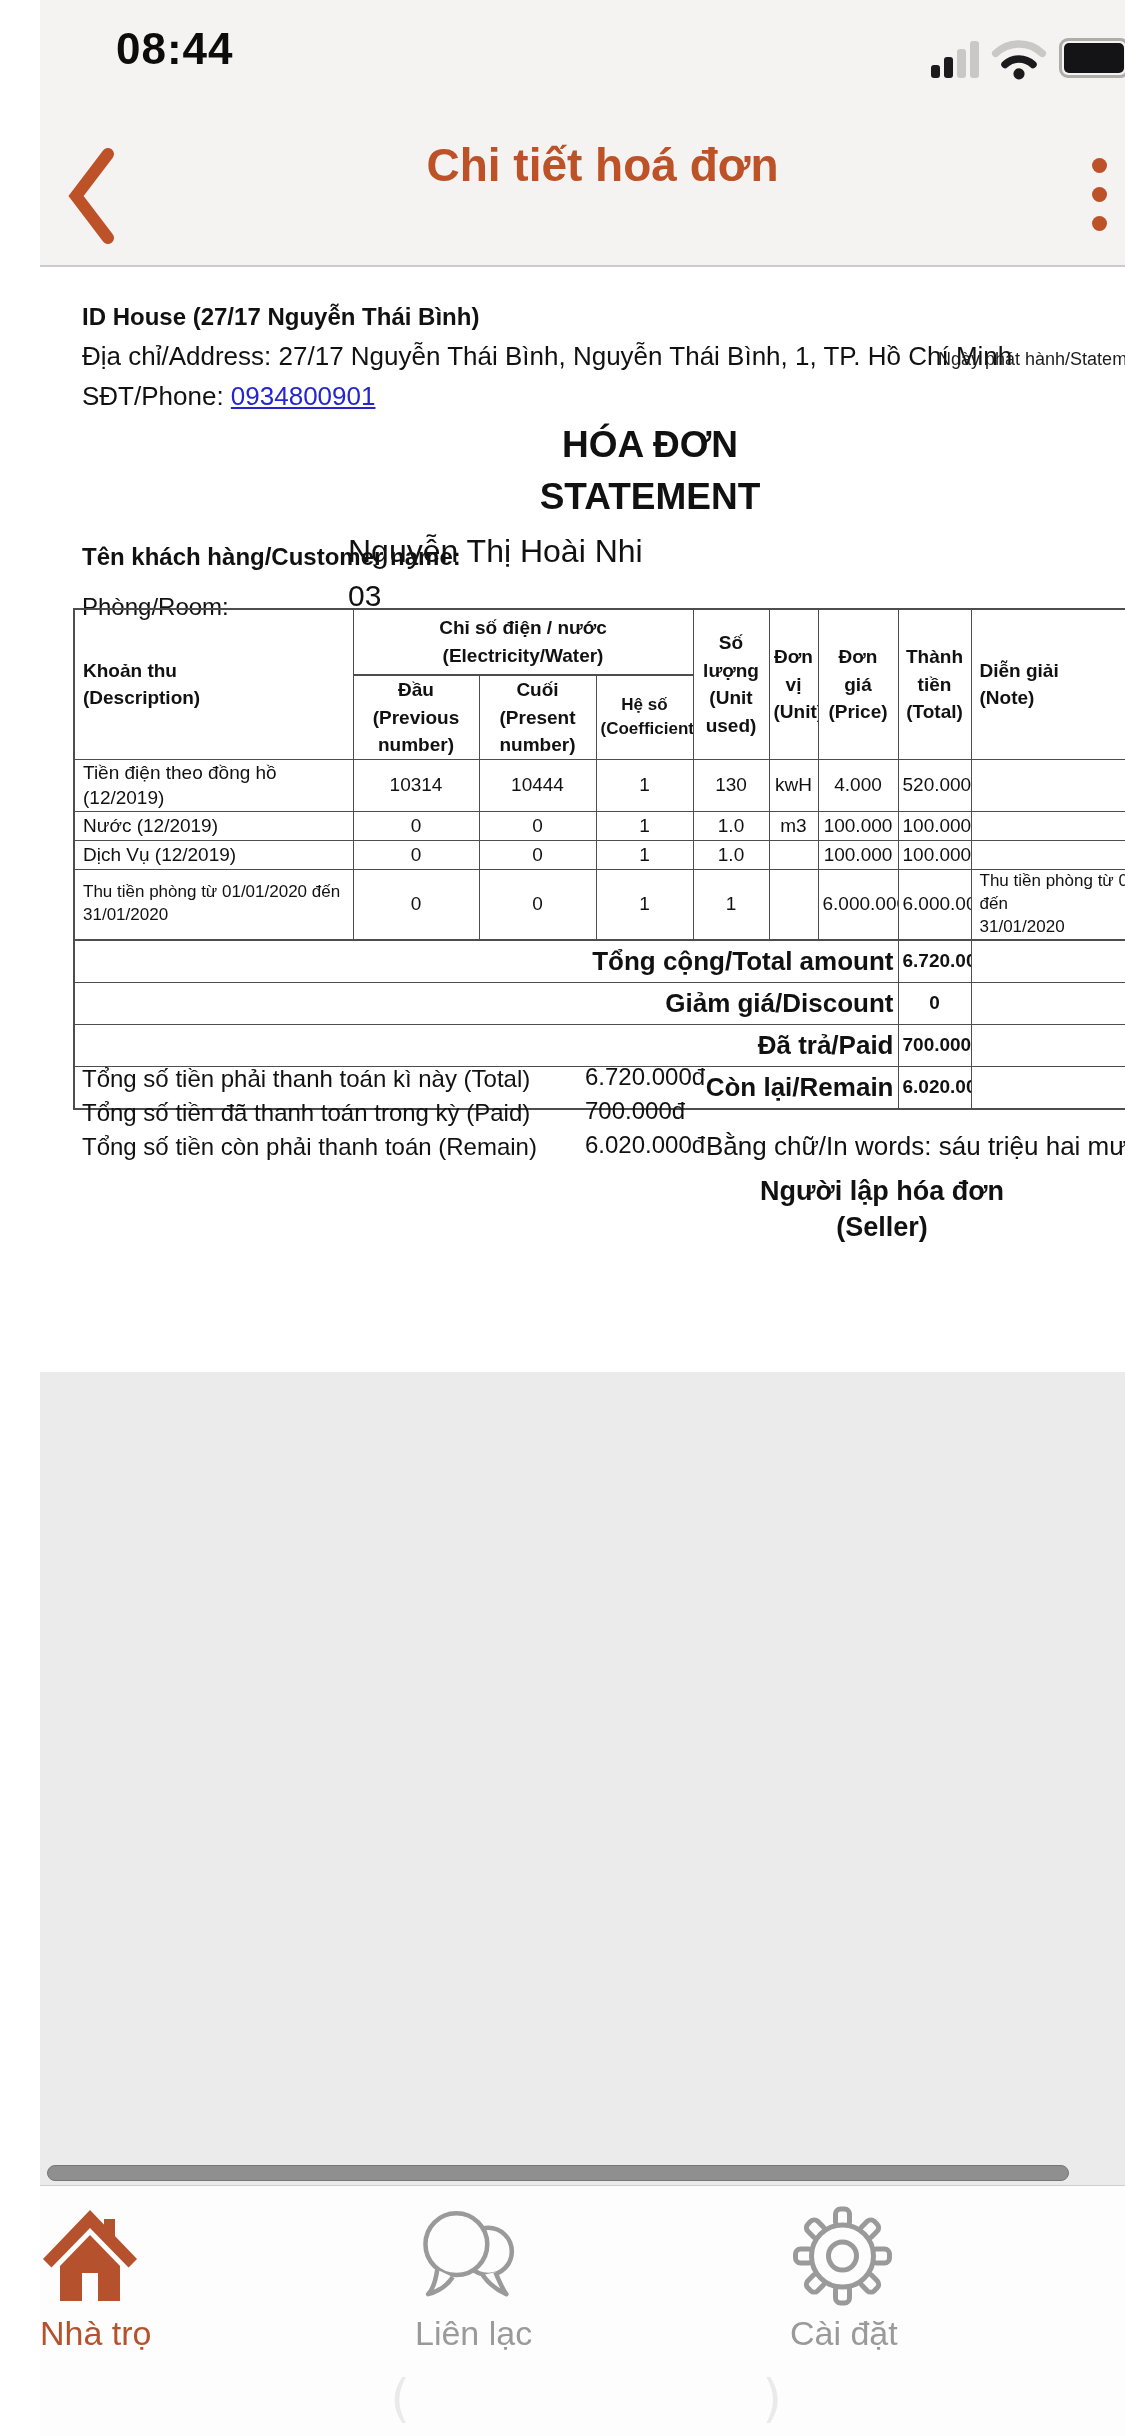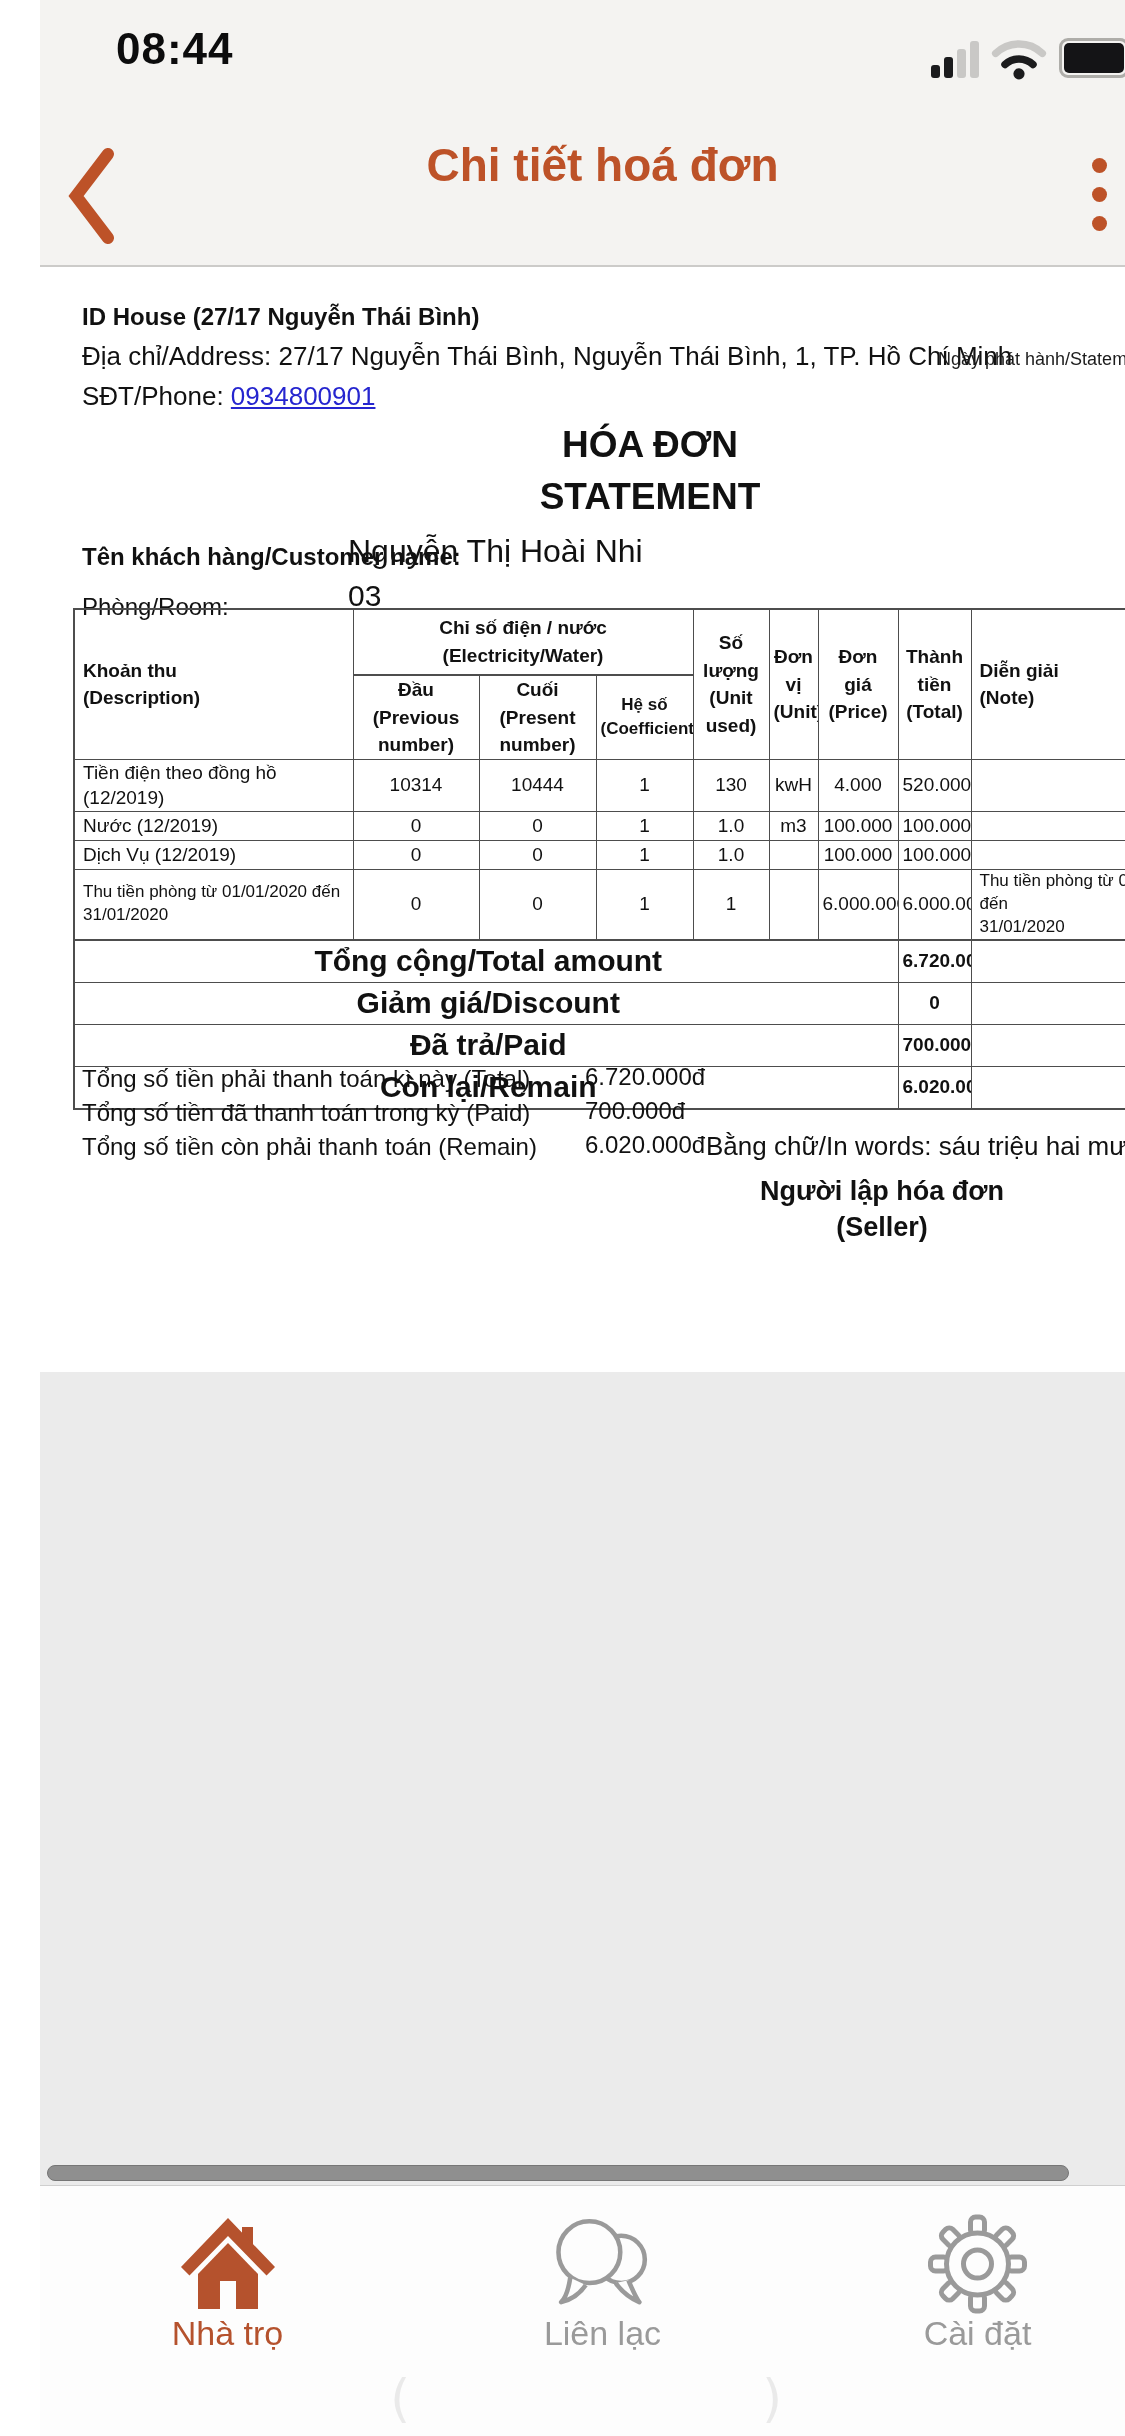--- a/index.html
+++ b/index.html
@@ -43,38 +43,38 @@
             width:1167px;border:2px solid #4d4d4d;font-size:19px;color:#111;}
   .inv th,.inv td{border:1px solid #4d4d4d;padding:0 4px;vertical-align:middle;text-align:center;overflow:hidden;}
   .inv th{font-size:19px;font-weight:bold;white-space:pre-line;line-height:1.45;}
   .inv th.h-desc,.inv th.h-note{text-align:left;padding-left:8px;}
   .inv th.h-group{border-bottom:2px solid #4d4d4d;height:64px;}
   .inv th.h-coef{font-size:17px;}
   .inv td.c-desc,.inv td.c-note{text-align:left;padding-left:8px;white-space:pre-line;line-height:1.35;}
   .inv td.sm{font-size:17px;}
   .r1 td{height:30px;} .r2 td{height:28px;} .r3 td{height:28px;} .r4 td{height:56px;}
   .sumrow td{height:41px;}
-  .sumrow .s-label{text-align:center;padding-left:8px;font-size:30px;font-weight:bold;}
+  .sumrow .s-label{text-align:right;padding-left:8px;font-size:26px;font-weight:bold;}
   .sumrow .s-value{font-weight:bold;font-size:19px;}
   .sumrow-first td{border-top:2px solid #4d4d4d;}
   
   .tot-label{position:absolute;font-size:24px;font-weight:normal;white-space:nowrap;}
   .tot-amount{position:absolute;left:545px;font-size:24px;white-space:nowrap;}
   .in-words{position:absolute;left:666px;font-size:26px;white-space:nowrap;}
   .seller{position:absolute;left:692px;top:906px;width:300px;text-align:center;
           font-size:27px;font-weight:bold;line-height:36px;}
   
   .vscroll{position:absolute;right:7px;top:8px;width:9px;height:1890px;background:#9b9b9b;
            border:1px solid #7f7f7f;border-radius:5px;}
   .hscroll{position:absolute;left:7px;bottom:4px;width:1020px;height:14px;background:#8f8f8f;
            border:1px solid #767676;border-radius:8px;}
   
   .tab-bar{position:absolute;left:0;top:2185px;width:1125px;height:251px;background:#fdfdfd;
            border-top:1px solid #cfcfcf;display:flex;}
-  .tab{flex:1;display:flex;flex-direction:column;align-items:center;padding-top:28px;}
+  .tab{flex:1;display:flex;flex-direction:column;align-items:flex-start;padding-top:20px;gap:8px;}
   .tab .tab-label{font-size:34px;color:#9a9a9a;}
   .tab.active .tab-label{color:#b5522d;}
   .faint{position:absolute;font-size:52px;color:#000;opacity:0.07;font-family:"DejaVu Sans",sans-serif;}
 </style>
 </head>
 <body>
 
 <div class="screen">
 
   <div class="status-bar">

